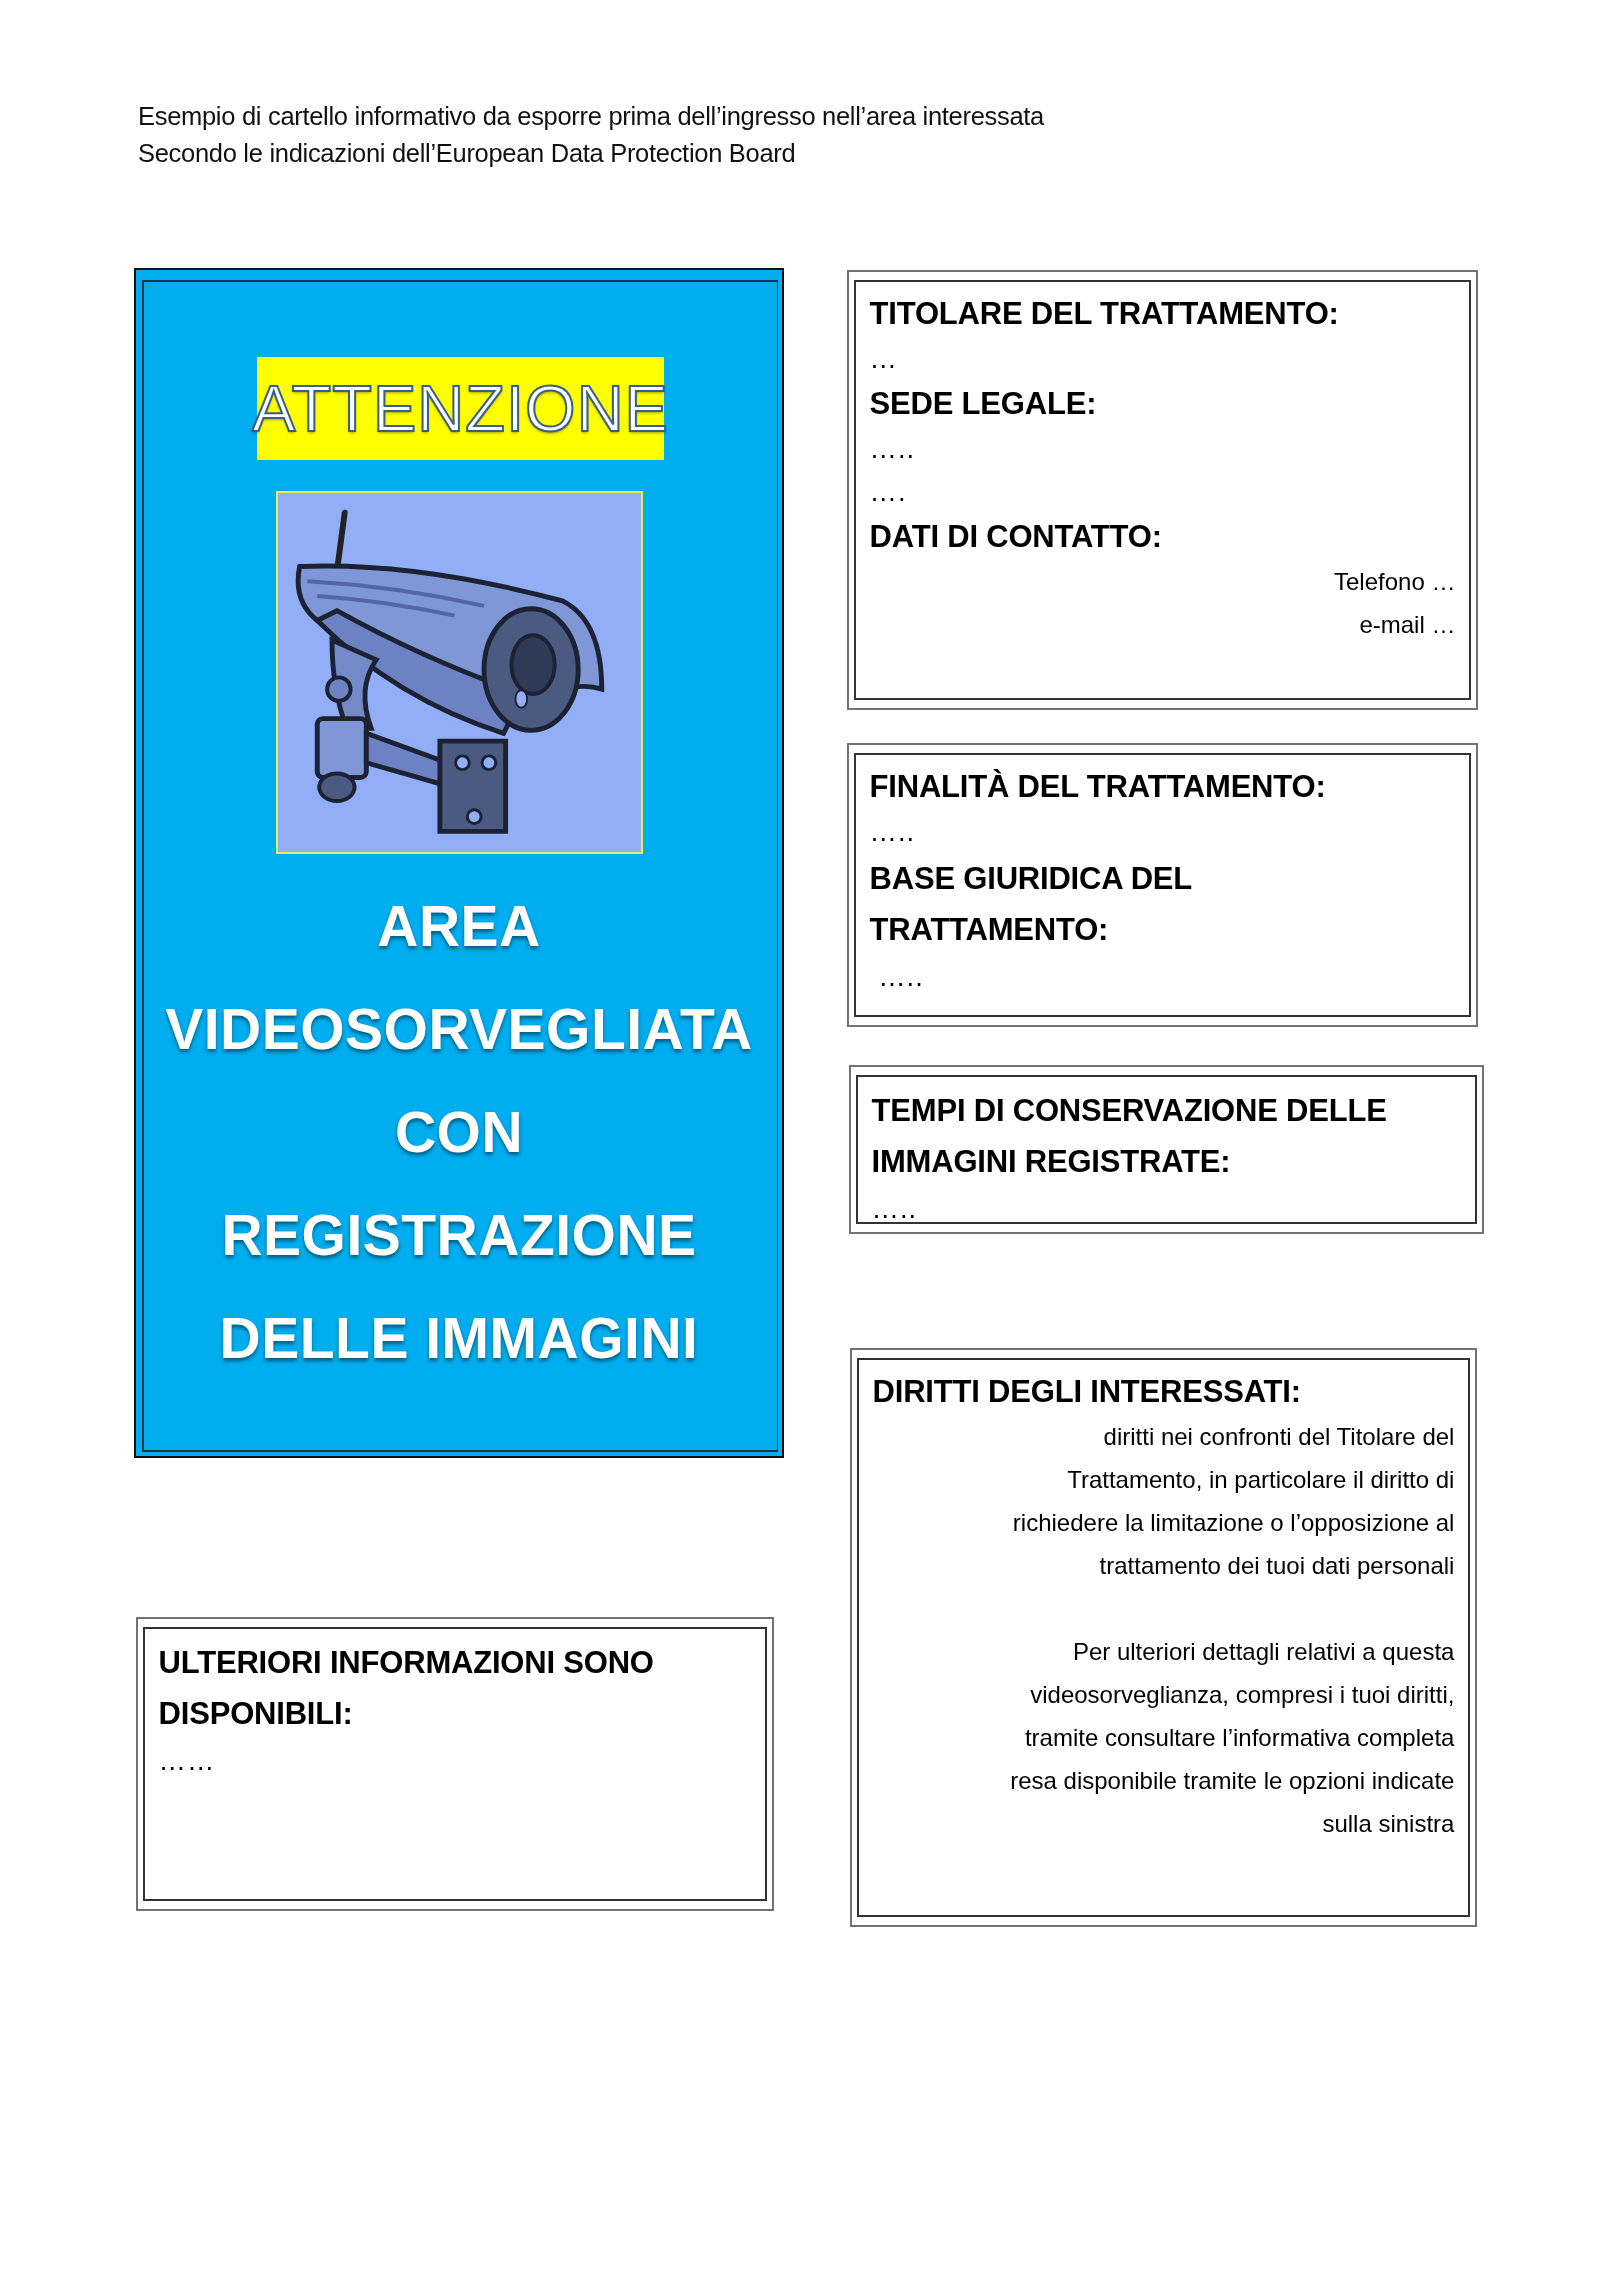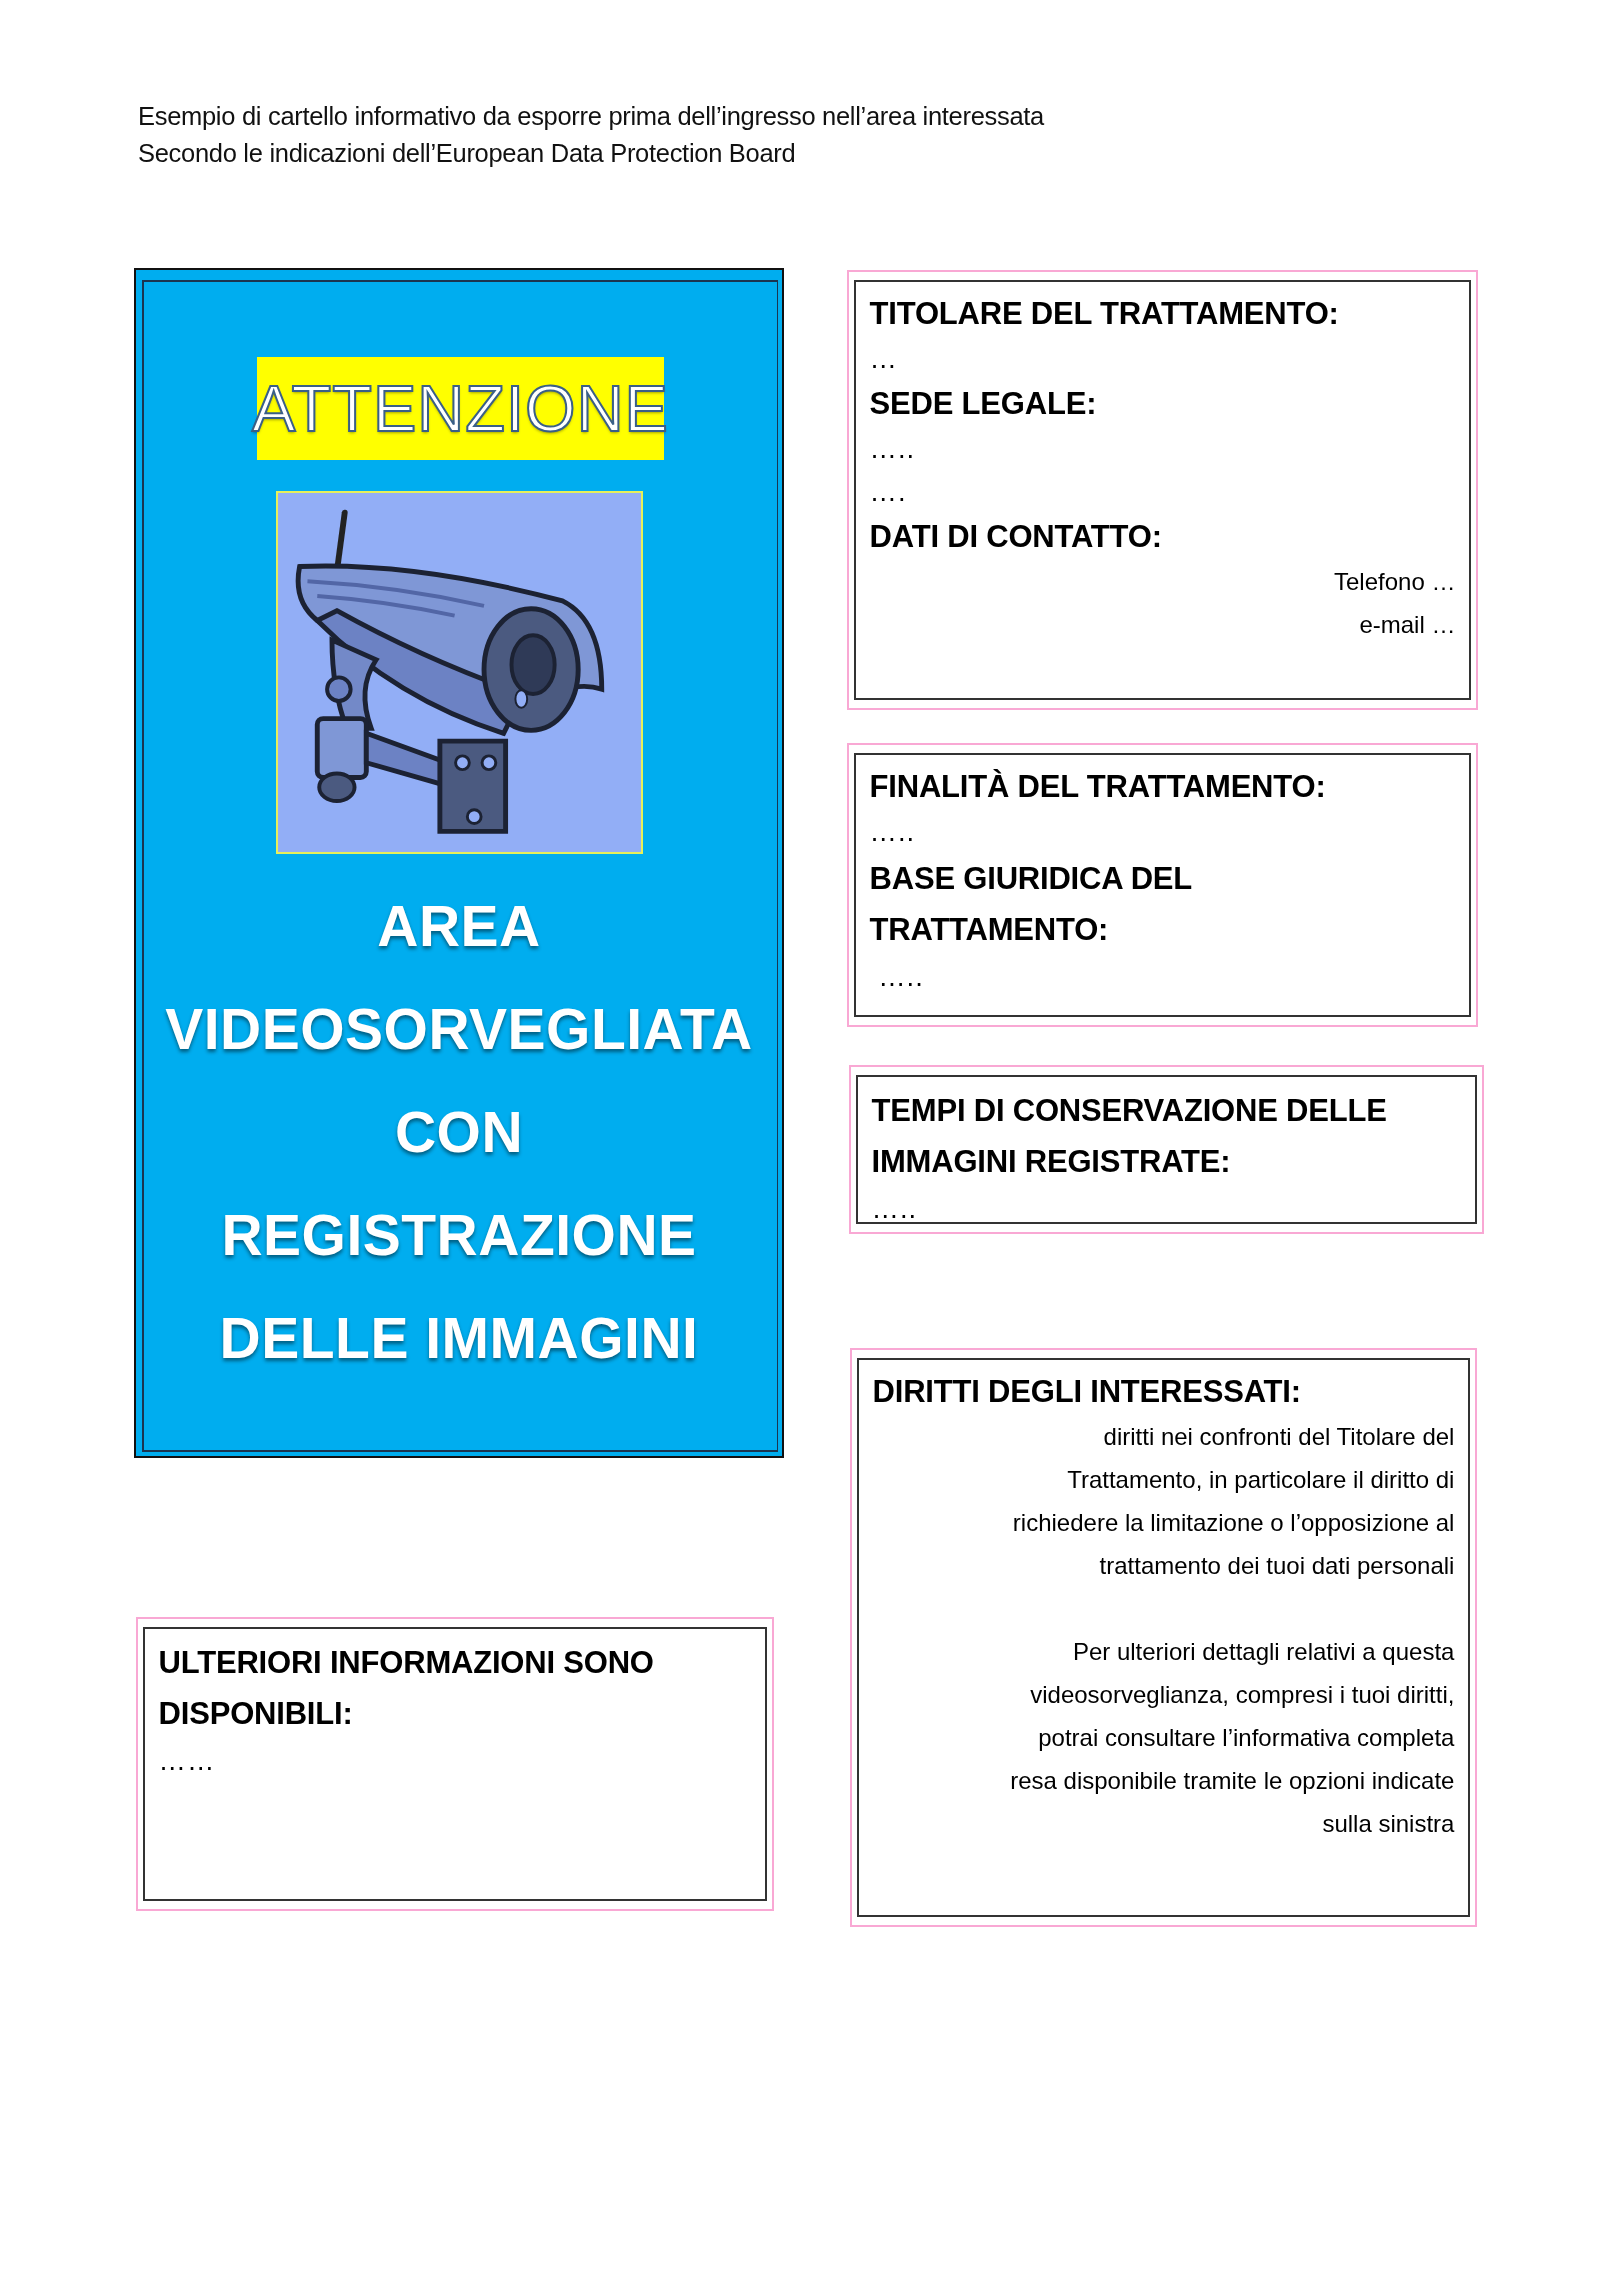--- a/index.html
+++ b/index.html
@@ -16,21 +16,21 @@
           display:flex; align-items:center; justify-content:center; }
   .attn span { font-size: 65px; font-weight: normal; color: #fff; letter-spacing: 1px;
                -webkit-text-stroke: 2px #3a5f87; text-shadow: 0 2px 2.9px rgba(0,0,0,.35); }
   .camera-frame { position: absolute; left: 276px; top: 491px; width: 367px; height: 363px;
                   background: #92aef6; border: 2px solid #e6f05a; box-sizing: border-box; }
   .camera-frame svg { position:absolute; left:0; top:0; }
   .poster-text { position: absolute; left: 134px; width: 650px; text-align: center; font-size: 57px; font-weight: bold;
                  color: #fff; text-shadow: 0 2.9px 3.9px rgba(0,0,0,.45); line-height: 103px; top: 875px; letter-spacing: 0.5px; }
 
   
-  .box { position: absolute; border: 2px solid #f9a8d4; box-sizing: border-box; background: #fff; }
+  .box { position: absolute; border: 2px solid #737373; box-sizing: border-box; background: #fff; }
   .box-inner { position: absolute; left: 4.9px; top: 7.8px; right: 4.9px; bottom: 7.8px; border: 2px solid #333; box-sizing: border-box;
                padding: 7.8px 13.7px 0 13.7px; }
   .h { font-weight: bold; font-size: 31px; line-height: 47px; letter-spacing: -0.2px; }
   .t { font-size: 24px; line-height: 43px; text-align: right; }
   .dots { font-size: 27.4px; line-height: 43px; letter-spacing: 1px; }
 </style>
 </head>
 <body>
 
 <div class="intro">
@@ -107,21 +107,21 @@
 <div class="box" style="left:850px;top:1348px;width:627px;height:579px;">
   <div class="box-inner">
     <div class="h">DIRITTI DEGLI INTERESSATI:</div>
     <div class="t">diritti nei confronti del Titolare del</div>
     <div class="t">Trattamento, in particolare il diritto di</div>
     <div class="t">richiedere la limitazione o l’opposizione al</div>
     <div class="t">trattamento dei tuoi dati personali</div>
     <div class="t" style="height:43px;"></div>
     <div class="t">Per ulteriori dettagli relativi a questa</div>
     <div class="t">videosorveglianza, compresi i tuoi diritti,</div>
-    <div class="t">potrai consultare l’informativa completa</div>
+    <div class="t">tramite consultare l’informativa completa</div>
     <div class="t">resa disponibile tramite le opzioni indicate</div>
     <div class="t">sulla sinistra</div>
   </div>
 </div>
 
 <div class="box" style="left:136px;top:1617px;width:638px;height:294px;">
   <div class="box-inner">
     <div class="h" style="line-height:51px;">ULTERIORI INFORMAZIONI SONO</div>
     <div class="h" style="line-height:51px;">DISPONIBILI:</div>
     <div class="dots">……</div>

